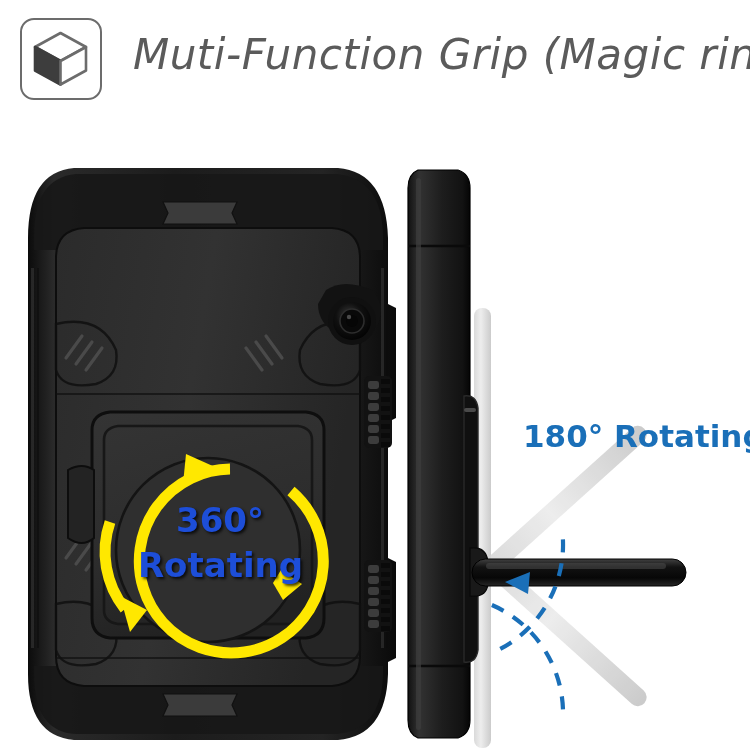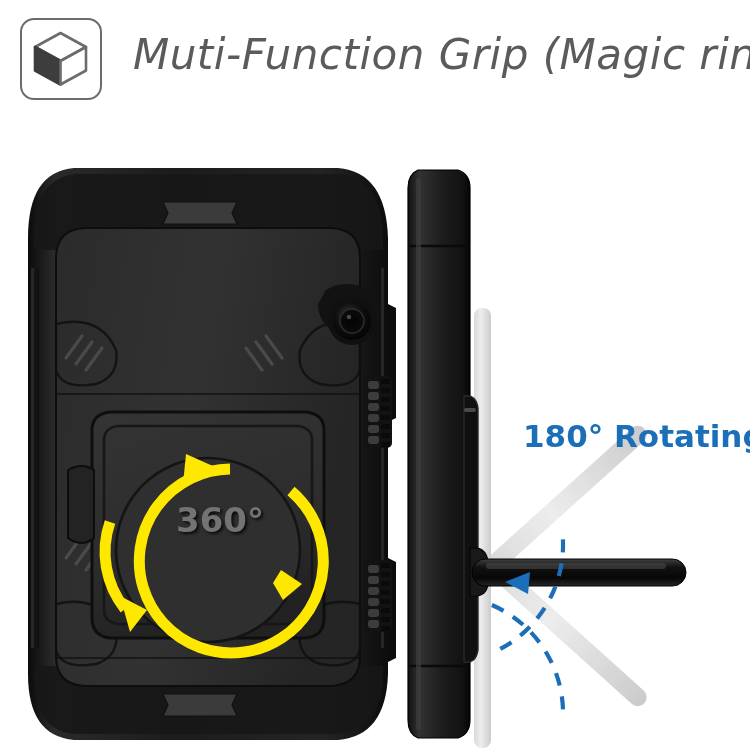--- a/index.html
+++ b/index.html
@@ -49,21 +49,21 @@
   #stage {
     position: absolute;
     left: 0; top: 118px;
     width: 750px; height: 632px;
   }
   #stage svg { display: block; }
 
   
   .rot360 {
     position: absolute;
-    color: #737373;
+    color: #1d4ed8;
     font-weight: 700;
     text-align: center;
     text-shadow: 2px 2px 3px rgba(0,0,0,0.75);
     font-family: "DejaVu Sans", sans-serif;
     white-space: nowrap;
     pointer-events: none;
   }
   #rot360-deg {
     left: 120px; top: 382px;
     width: 200px;
@@ -330,17 +330,18 @@
         <path d="M518,444 A118,118 0 0 1 518,578" fill="none" stroke="#1a6fb8" stroke-width="4.2" stroke-dasharray="13 11" stroke-linecap="butt" transform="rotate(32 580,511)"></path>
 
         <polygon points="505,464 530,454 528,476" fill="#1a6fb8"></polygon>
 
         <polygon points="505,679 530,669 528,691" fill="#1a6fb8"></polygon>
       </g>
 
     </svg>
 
     <div class="rot360" id="rot360-deg">360°</div>
+    <div class="rot360" id="rot360-word">Rotating</div>
 
     <div id="rot180-label">180° Rotating</div>
   </div>
 
 </div>
 
 </body></html>

